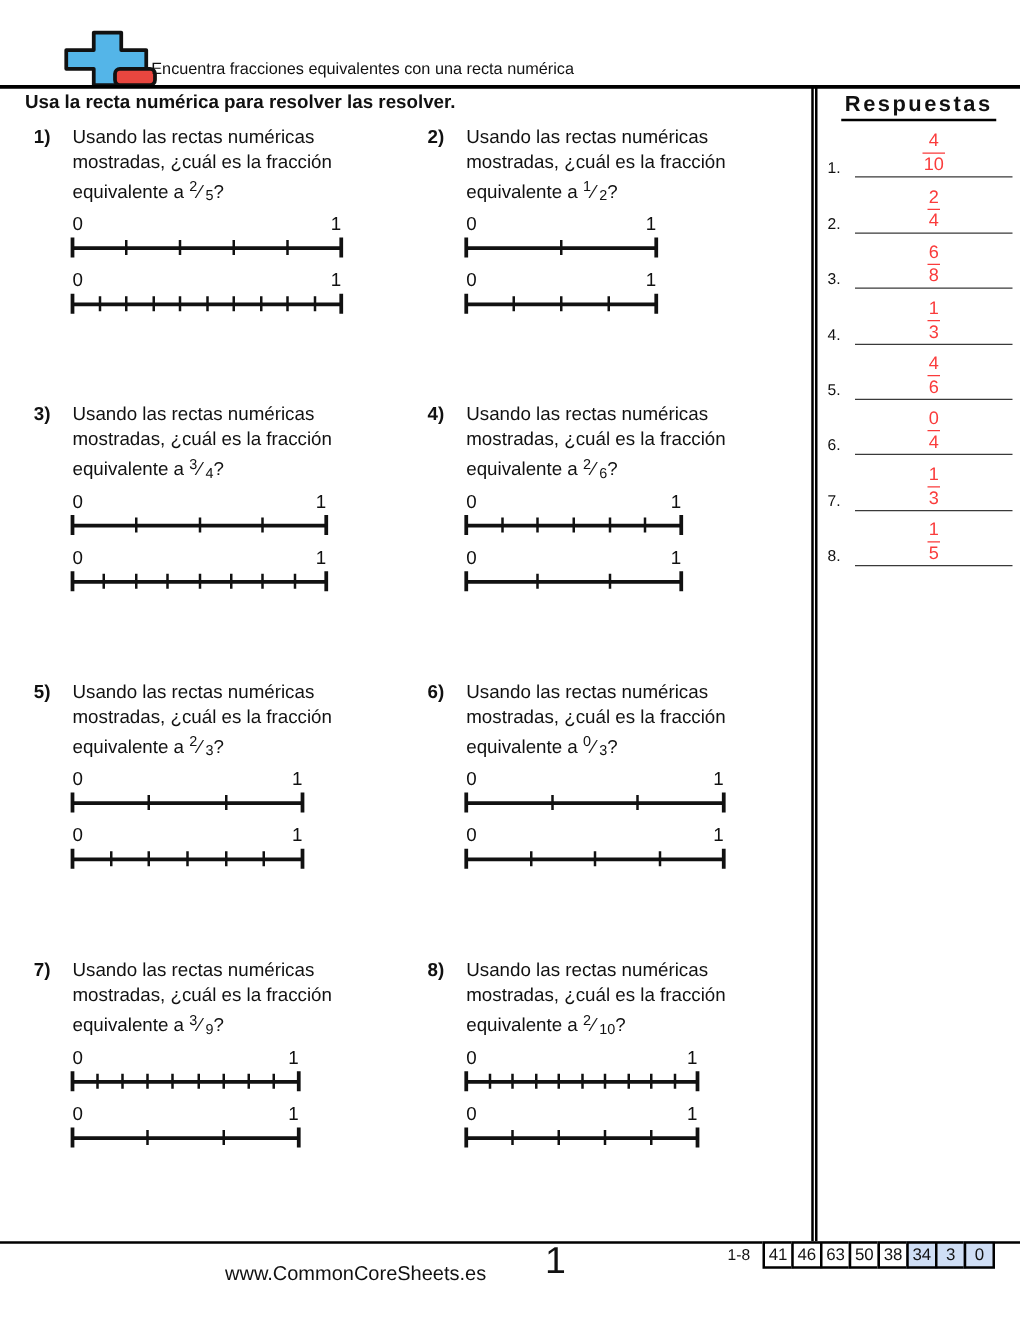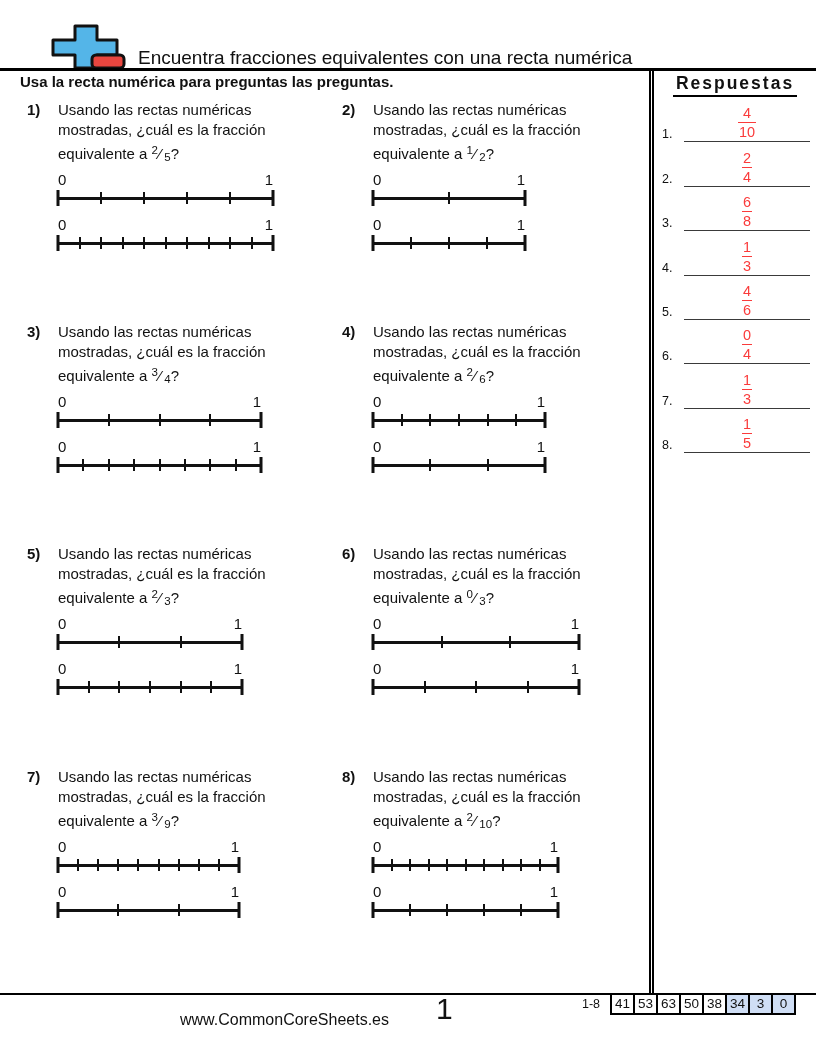--- a/index.html
+++ b/index.html
@@ -11,21 +11,21 @@
     --ink:#111;
   }
   *{box-sizing:border-box;margin:0;padding:0;}
   body{background:#fff;font-family:"Liberation Sans","DejaVu Sans",sans-serif;color:var(--ink);}
   .page{position:relative;width:816px;height:1056px;background:#fff;overflow:hidden;}
 
   
   .logo-svg{position:absolute;left:50px;top:24px;}
   .logo-cross{fill:var(--logo-blue);stroke:#111;stroke-width:3;stroke-linejoin:round;}
   .logo-minus{fill:var(--logo-red);stroke:#111;stroke-width:3;}
-  .hdr-title{position:absolute;left:138px;top:47px;font-size:19px;}
+  .hdr-title{position:absolute;left:121px;top:47px;font-size:13px;}
   .hdr-name{position:absolute;right:15px;top:47px;font-size:15.5px;white-space:nowrap;}
   .hdr-name .name-value{color:var(--red-name);font-weight:bold;margin-left:6px;letter-spacing:.3px;}
   .rule{position:absolute;left:0;right:0;height:3px;background:#000;}
   .top-rule{top:68px;}
   .bottom-rule{top:993px;height:2px;}
   .instructions{position:absolute;left:20px;top:73px;font-size:15px;font-weight:bold;}
 
   
   .problem{position:absolute;display:flex;gap:9px;}
   .q-num{font-size:15px;font-weight:bold;width:22px;text-align:left;line-height:20px;}
@@ -68,21 +68,21 @@
 <body>
 
 <div class="page">
 
   <svg class="logo-svg" width="78" height="46" viewBox="0 0 78 46">
     <path class="logo-cross" d="M25,2 h22 v14 h20 v15 h-20 v13 h-22 v-13 h-22 v-15 h22 z"></path>
     <rect class="logo-minus" x="42" y="31" width="32" height="13" rx="4"></rect>
   </svg>
   <div class="hdr-title">Encuentra fracciones equivalentes con una recta numérica</div>
   <div class="rule top-rule"></div>
-  <div class="instructions">Usa la recta numérica para preguntas las preguntas.</div>
+  <div class="instructions">Usa la recta numérica para resolver las resolver.</div>
 
   <section class="problem" style="left:27px;top:100px;">
     <div class="q-num">1)</div>
     <div class="q-body">
       <p class="q-text"><span>Usando las rectas numéricas mostradas, ¿cuál es la fracción equivalente a </span><sup>2</sup><span class="fslash">⁄</span><sub>5</sub><span>?</span></p>
       <div class="nline" style="width: 215px;">
         <div class="nl-labels">
             <span class="nl-0">0</span>
             <span class="nl-1">1</span>
           </div>
@@ -448,21 +448,21 @@
       </div>
     </div>
   </aside>
 
   <div class="rule bottom-rule"></div>
   <div class="website">www.CommonCoreSheets.es</div>
   <div class="page-num">1</div>
   <div class="score-range">1-8</div>
   <div class="score-table" id="score-cells">
       <div class="score-cell">41</div>
-      <div class="score-cell">53</div>
+      <div class="score-cell">46</div>
       <div class="score-cell">63</div>
       <div class="score-cell">50</div>
       <div class="score-cell">38</div>
       <div class="score-cell hl">34</div>
       <div class="score-cell hl">3</div>
       <div class="score-cell hl">0</div>
     </div>
 
 </div>
 

